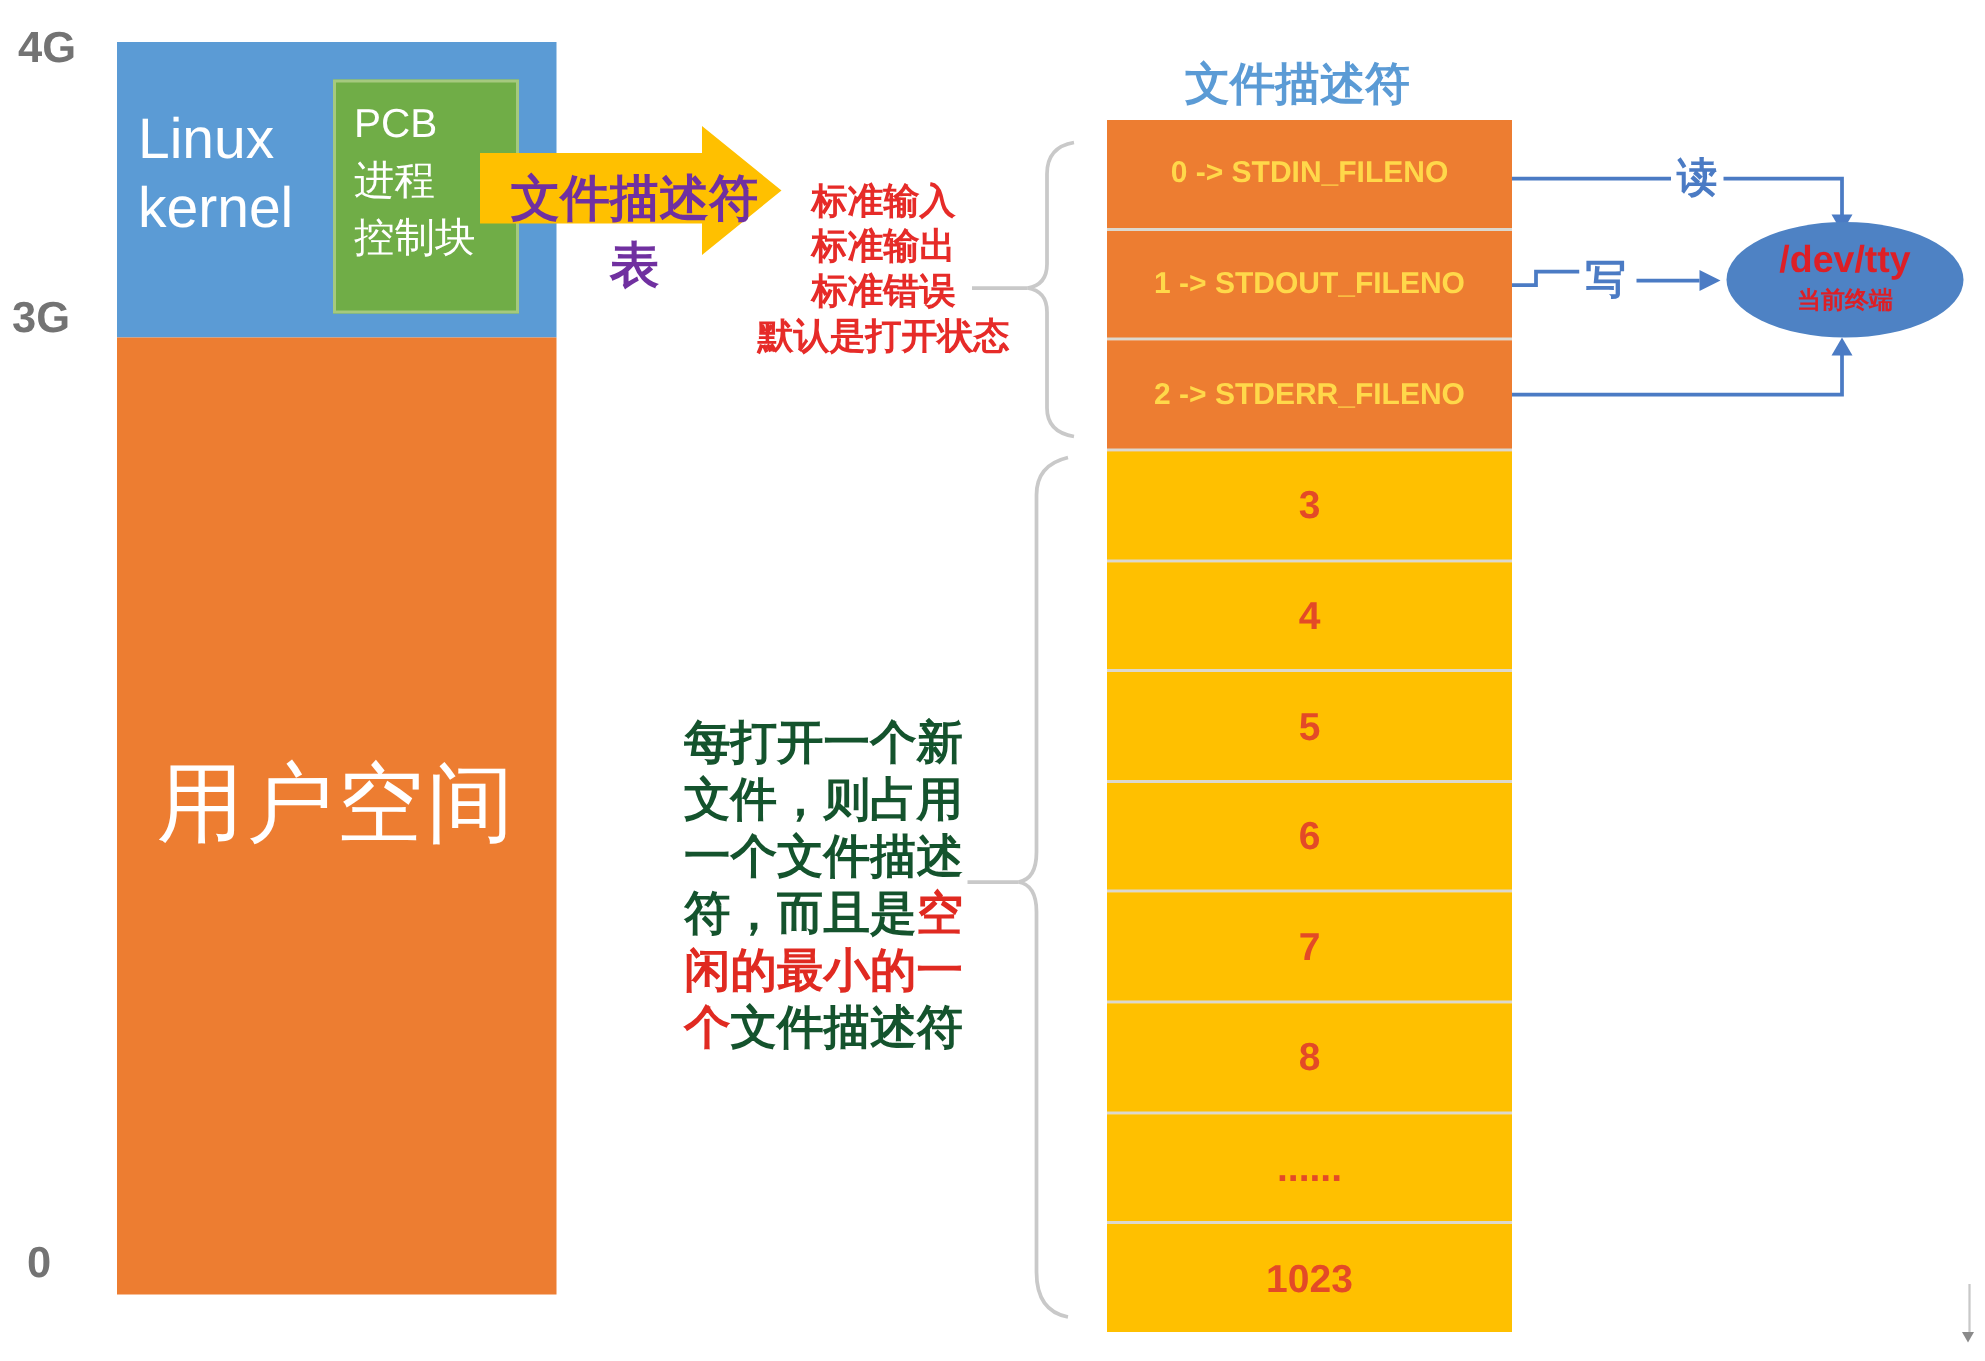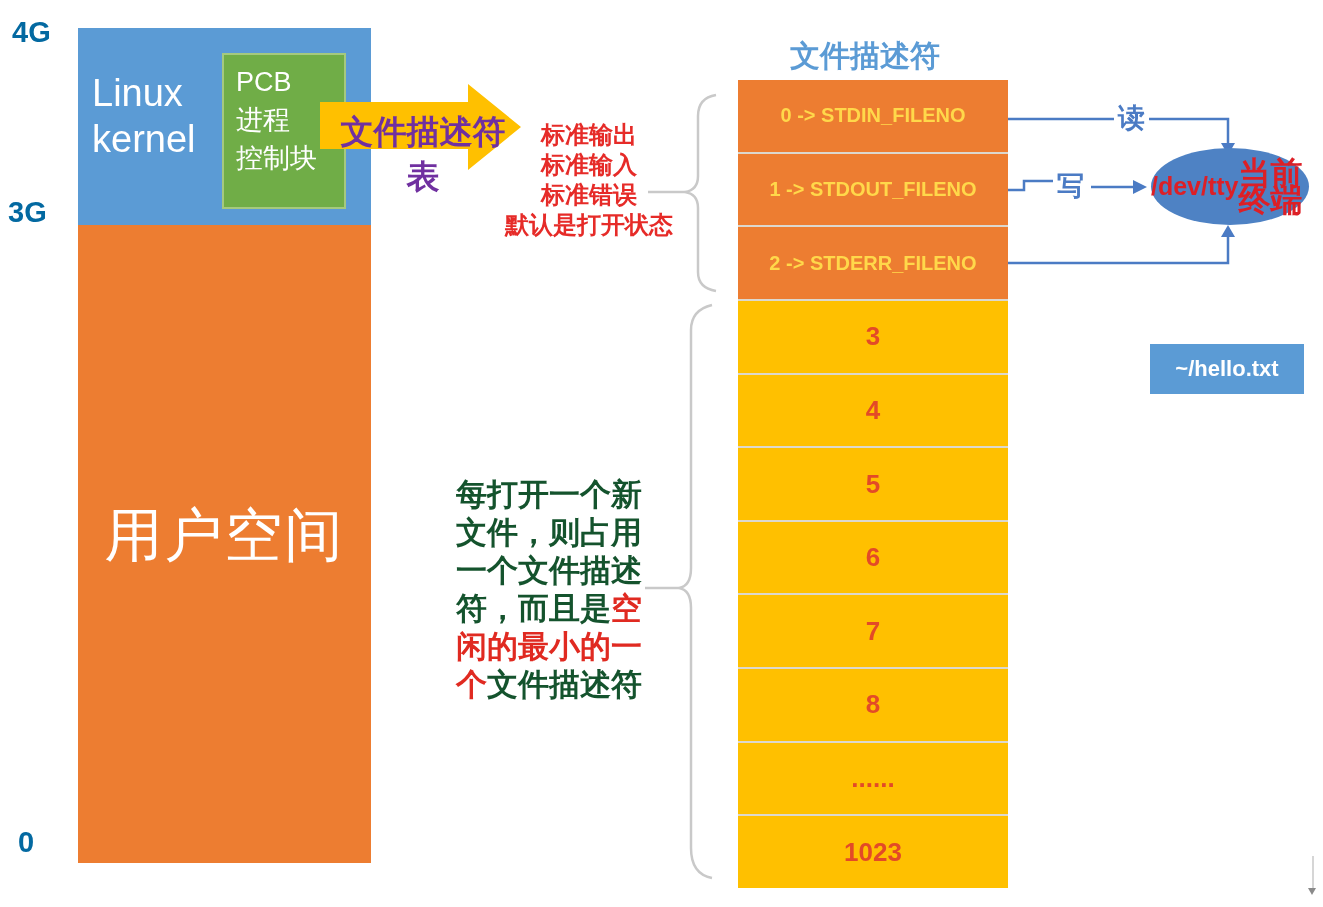--- a/index.html
+++ b/index.html
@@ -1,21 +1,21 @@
 <!DOCTYPE html>
 <html><head>
 <meta charset="utf-8">
 <style>
   * { margin:0; padding:0; box-sizing:border-box; }
   html,body { width:1323px; height:907px; background:#ffffff; overflow:hidden;
               font-family:"Liberation Sans", sans-serif; }
   .stage { position:relative; width:1323px; height:907px; background:#ffffff; }
 
   
-  .addr { position:absolute; color:#0369a1; font-weight:bold; font-size:29px; }
+  .addr { position:absolute; color:#737373; font-weight:bold; font-size:29px; }
   .addr-4g { left:12px; top:16px; }
   .addr-3g { left:8px;  top:196px; }
   .addr-0  { left:18px; top:826px; }
 
   .kernel-box { position:absolute; left:78px; top:28px; width:293px; height:197px;
                 background:#5b9bd5; z-index:1;padding-left:15px; }
   .kernel-label { position:absolute; left:14px; top:42px; width:150px;
                   color:#ffffff; font-size:38px; line-height:46px; }
   .pcb-box { position:absolute; left:144px; top:25px; width:124px; height:156px;
              background:#70ad47; border:2px solid #a5c97e; }
@@ -54,23 +54,23 @@
   .seg-red   { color:#e02a21; }
 
   
   .io-label { position:absolute; color:#4b7bc4; font-size:27px; font-weight:bold;
               background:#ffffff; padding:0 4px; z-index:3; }
   .read-label  { left:1114px; top:100px; }
   .write-label { left:1053px; top:168px; }
 
   .tty-ellipse { position:absolute; left:1151px; top:148px; width:158px; height:77px;
                  background:#4e82c4; border-radius:50%; z-index:2;
-                 display:flex; flex-direction:row; align-items:center; justify-content:center; }
+                 display:flex; flex-direction:column; align-items:center; justify-content:center; }
   .tty-ellipse .l1 { color:#dd1f26; font-size:25px; font-weight:bold; line-height:27px; }
-  .tty-ellipse .l2 { color:#dd1f26; font-size:32px; font-weight:bold; line-height:27px; }
+  .tty-ellipse .l2 { color:#dd1f26; font-size:16px; font-weight:bold; line-height:27px; }
 
   .file-box { position:absolute; left:1150px; width:154px; height:50px; background:#5b9bd5;
               color:#ffffff; font-size:22px; font-weight:600; z-index:2;
               display:flex; align-items:center; justify-content:center; }
   .file-hello { top:344px; }
   .file-world { top:538px; }
 
   
   .overlay { position:absolute; left:0; top:0; width:1323px; height:907px; z-index:2;
              pointer-events:none; }
@@ -119,22 +119,22 @@
     <polyline points="1008,263 1228,263 1228,236" fill="none" stroke="#4b7bc4" stroke-width="2.5"></polyline>
     <polygon points="1221,237 1235,237 1228,225" fill="#4b7bc4"></polygon>
 
     <line x1="1313" y1="856" x2="1313" y2="890" stroke="#c8c8c8" stroke-width="1.5"></line>
     <polygon points="1308,888 1316,888 1312,895" fill="#8a8a8a"></polygon>
   </svg>
 
   <div class="fd-arrow-label">文件描述符表</div>
 
   <div class="std-note">
+    <div>标准输入</div>
     <div>标准输出</div>
-    <div>标准输入</div>
     <div>标准错误</div>
     <div>默认是打开状态</div>
   </div>
 
   <div class="fd-title">文件描述符</div>
   <div class="fd-table">
     <div class="fd-row std">0 -&gt; STDIN_FILENO</div>
     <div class="fd-row std">1 -&gt; STDOUT_FILENO</div>
     <div class="fd-row std">2 -&gt; STDERR_FILENO</div>
     <div class="fd-row free">3</div>
@@ -152,15 +152,14 @@
   </div>
 
   <div class="io-label read-label">读</div>
   <div class="io-label write-label">写</div>
 
   <div class="tty-ellipse">
     <div class="l1">/dev/tty</div>
     <div class="l2">当前终端</div>
   </div>
 
-  <div class="file-box file-hello">~/hello.txt</div>
 
 </div>
 
 </body></html>

